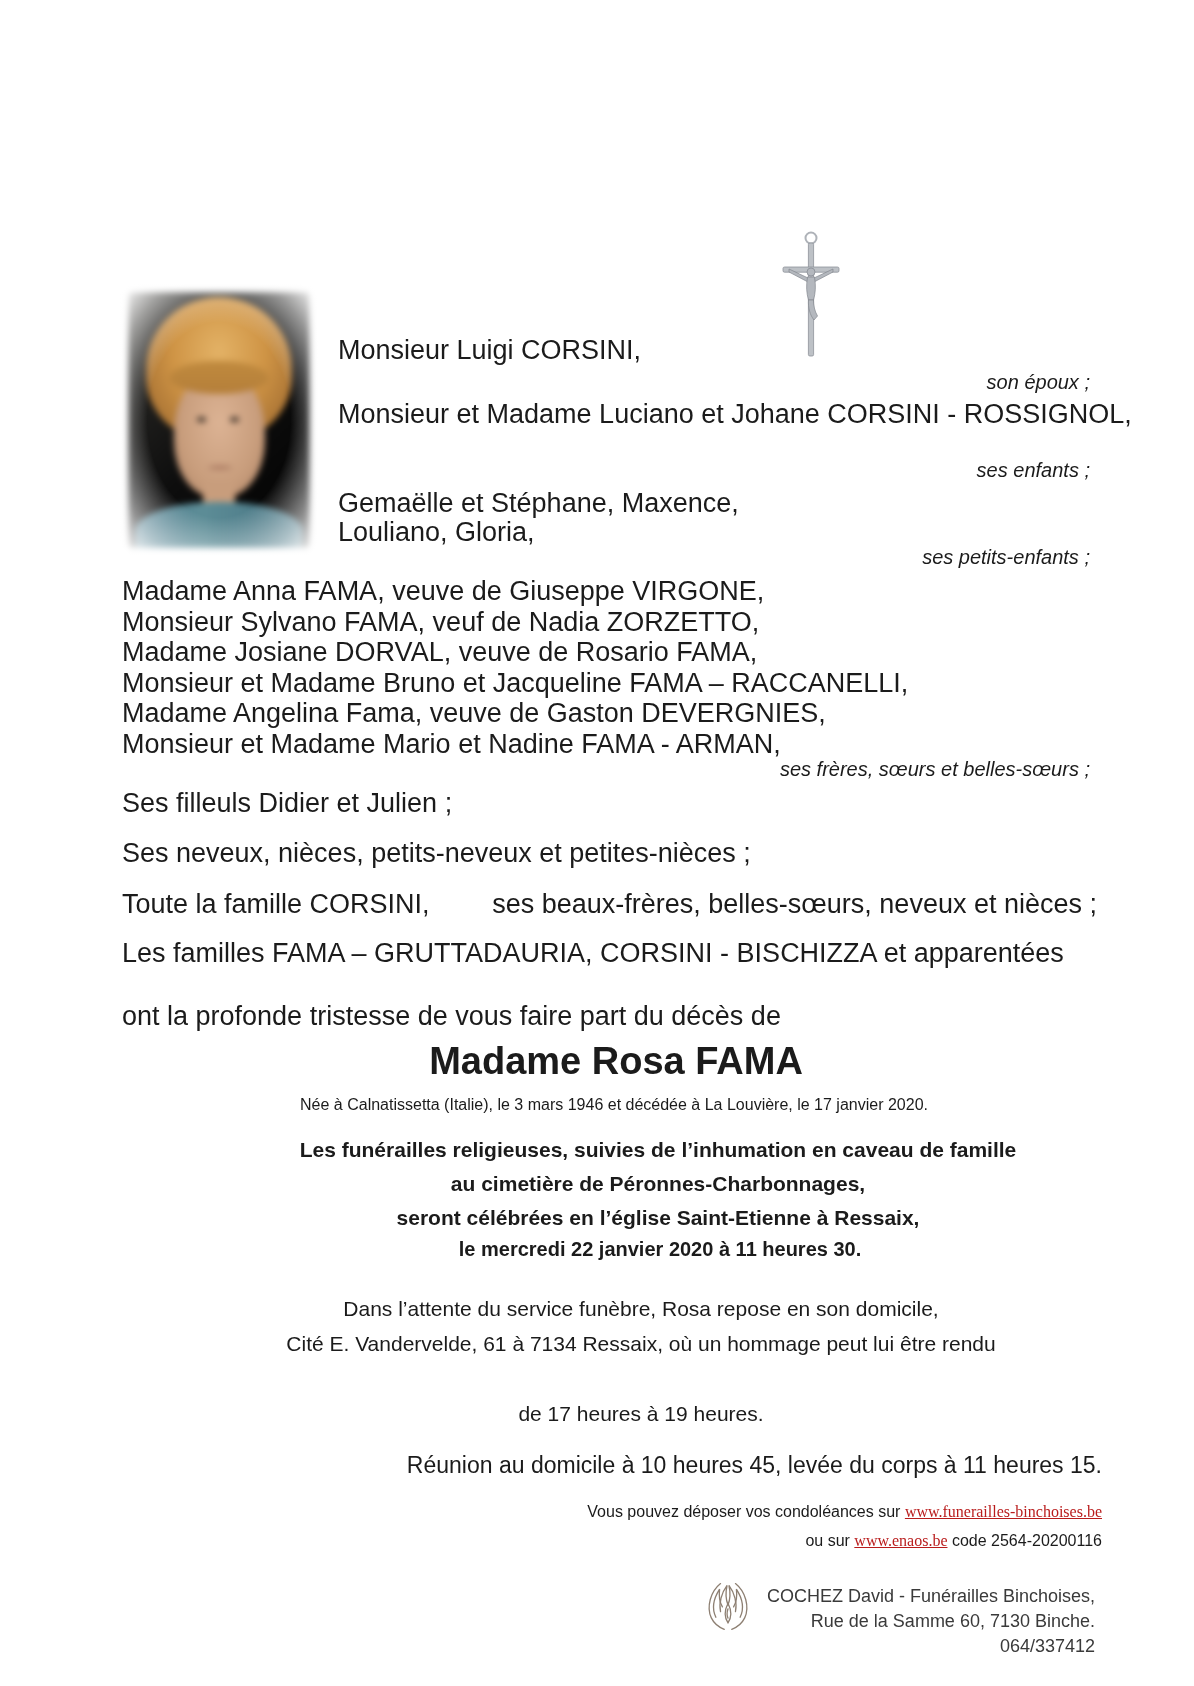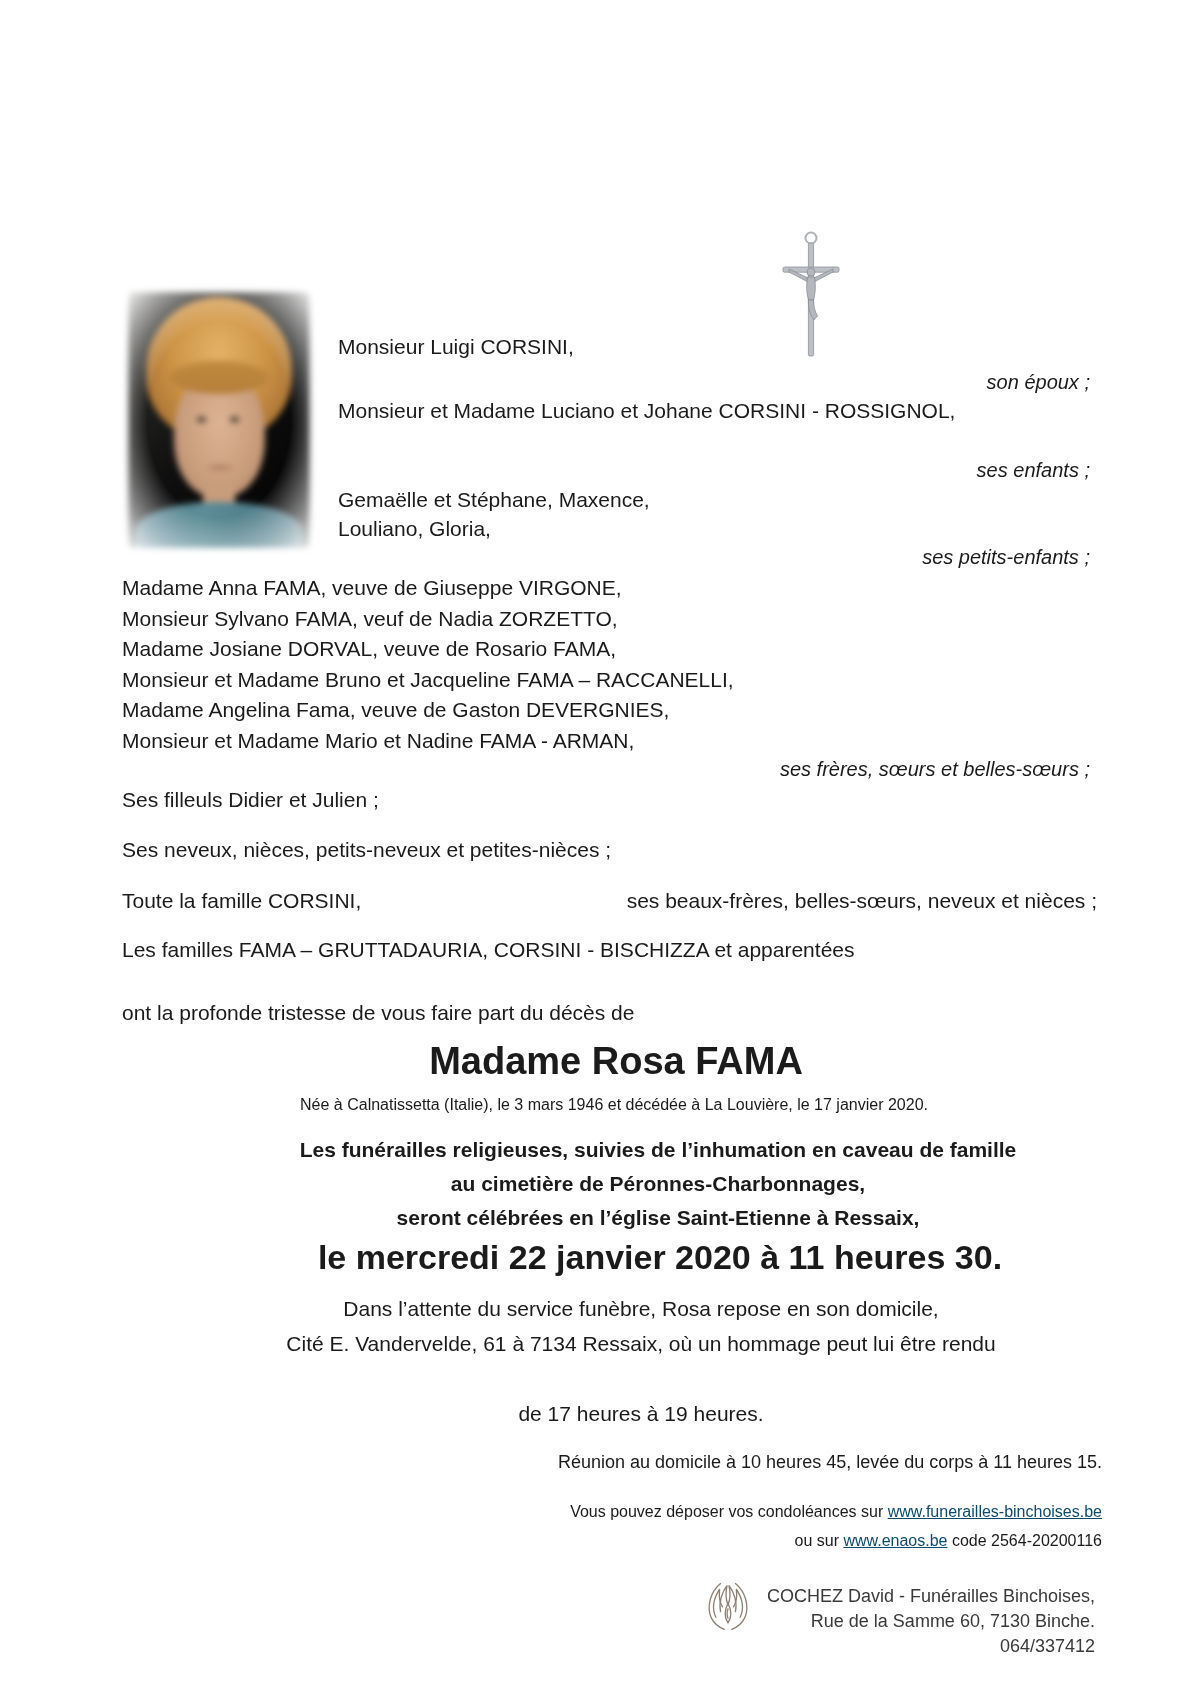--- a/index.html
+++ b/index.html
@@ -1,27 +1,27 @@
 <!DOCTYPE html>
 <html><head>
 <meta charset="utf-8">
 <style>
   html,body{margin:0;padding:0;background:#ffffff;}
   .page{
     position:relative;width:1194px;height:1686px;background:#ffffff;overflow:hidden;
     font-family:"Liberation Sans",sans-serif;color:#1b1b1b;
   }
-  .line{position:absolute;left:122px;font-size:21px;white-space:nowrap;line-height:1.2;}
+  .line{position:absolute;left:122px;font-size:27px;white-space:nowrap;line-height:1.2;}
   .ind{left:338px;}
   .r{left:auto;right:104px;text-align:right;}
   .it{font-style:italic;font-size:20px;}
   .cw{position:absolute;transform:translateX(-50%);white-space:nowrap;text-align:center;}
   .b{font-weight:bold;}
   .small{font-size:16px;}
-  .link{color:#0c4a6e;text-decoration:underline;cursor:pointer;}
+  .link{color:#b91c1c;text-decoration:underline;cursor:pointer;font-family:Liberation Serif, serif;}
   .right-block{position:absolute;left:auto;right:92px;text-align:right;white-space:nowrap;}
   .footer-line{position:absolute;right:99px;text-align:right;font-size:18px;color:#3a3a3a;white-space:nowrap;margin-left:47px;}
 
   
   .photo{position:absolute;left:120px;top:284px;width:198px;height:272px;}
   .photo .inner{position:absolute;inset:8px;filter:blur(3px);overflow:hidden;}
   .photo .bg{position:absolute;inset:0;background:linear-gradient(135deg,#33322e 0%,#0d0d0d 55%,#000 100%);}
   .photo .hair{position:absolute;left:10%;top:2%;width:80%;height:56%;border-radius:52% 52% 46% 46%;
     background:radial-gradient(ellipse at 50% 38%,#e3b266 0%,#cf9445 45%,#a97334 80%,#8a5c28 100%);}
   .photo .face{position:absolute;left:25%;top:30%;width:50%;height:50%;border-radius:50% 50% 44% 44%;
@@ -101,27 +101,27 @@
 
   <div class="line" style="top:937px">Les familles FAMA – GRUTTADAURIA, CORSINI - BISCHIZZA et apparentées</div>
 
   <div class="line" style="top:1000px">ont la profonde tristesse de vous faire part du décès de</div>
   <div class="cw b" style="top:1040px;left:616px;font-size:38px">Madame Rosa FAMA</div>
   <div class="cw small" style="top:1096px;left:614px">Née à Calnatissetta (Italie), le 3 mars 1946 et décédée à La Louvière, le 17 janvier 2020.</div>
 
   <div class="cw b" style="top:1138px;left:658px;font-size:21px">Les funérailles religieuses, suivies de l’inhumation en caveau de famille</div>
   <div class="cw b" style="top:1172px;left:658px;font-size:21px">au cimetière de Péronnes-Charbonnages,</div>
   <div class="cw b" style="top:1206px;left:658px;font-size:21px">seront célébrées en l’église Saint-Etienne à Ressaix,</div>
-  <div class="cw b" style="top:1238px;left:660px;font-size:34px">le mercredi 22 janvier 2020 à 11 heures 30.</div>
+  <div class="cw b" style="top:1238px;left:660px;font-size:20px">le mercredi 22 janvier 2020 à 11 heures 30.</div>
 
   <div class="cw" style="top:1297px;left:641px;font-size:21px">Dans l’attente du service funèbre, Rosa repose en son domicile,</div>
   <div class="cw" style="top:1332px;left:641px;font-size:21px">Cité E. Vandervelde, 61 à 7134 Ressaix, où un hommage peut lui être rendu</div>
   <div class="cw" style="top:1402px;left:641px;font-size:21px">de 17 heures à 19 heures.</div>
 
-  <div class="right-block" style="top:1452px;font-size:18px">Réunion au domicile à 10 heures 45, levée du corps à 11 heures 15.</div>
+  <div class="right-block" style="top:1452px;font-size:23px">Réunion au domicile à 10 heures 45, levée du corps à 11 heures 15.</div>
 
   <div class="right-block small" style="top:1503px"><span>Vous pouvez déposer vos condoléances sur </span><a class="link">www.funerailles-binchoises.be</a></div>
   <div class="right-block small" style="top:1532px"><span>ou sur </span><a class="link">www.enaos.be</a><span> code 2564-20200116</span></div>
 
   <svg class="logo" width="56" height="56" viewBox="0 0 60 60">
     <g stroke="#8d7f72" fill="none" stroke-width="1.4" stroke-linecap="round">
       <path d="M26 55 C13 50 7 38 11 23 C13 16 17 10 22 6"></path>
       <path d="M17 42 C13 34 14 23 21 12 C20 20 21 26 24 31"></path>
       <path d="M22 36 C20 27 23 16 29 8 C27 17 28 24 30 29"></path>
       <path d="M34 55 C47 50 53 38 49 23 C47 16 43 10 38 6"></path>

